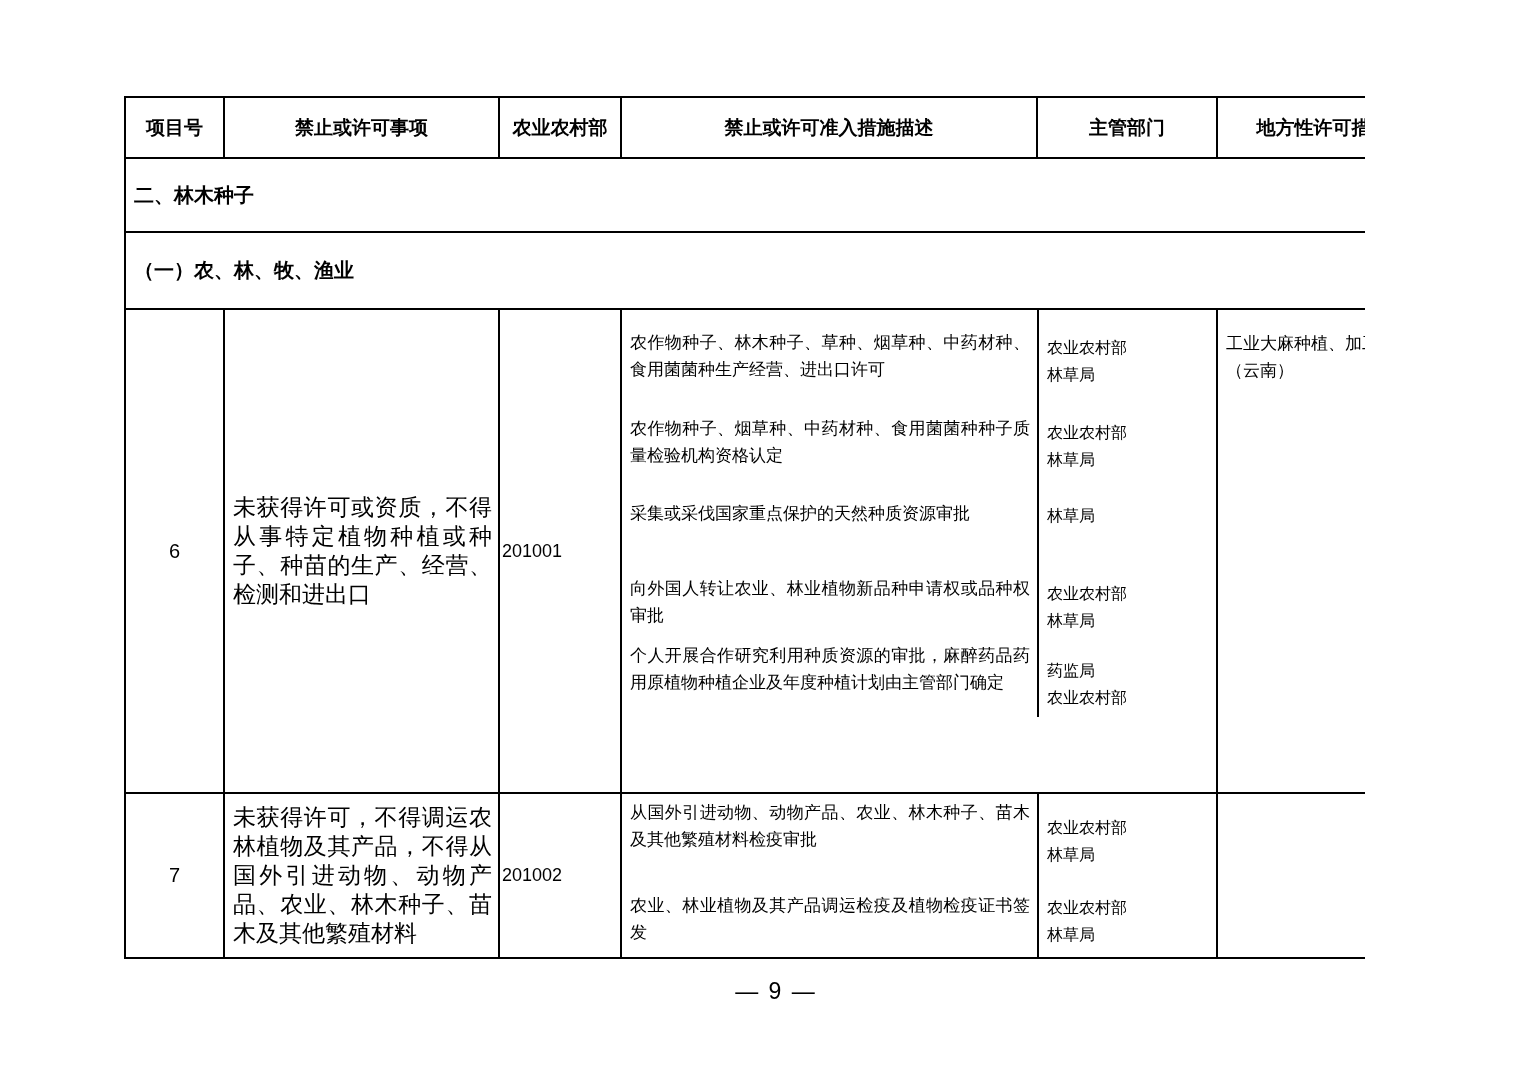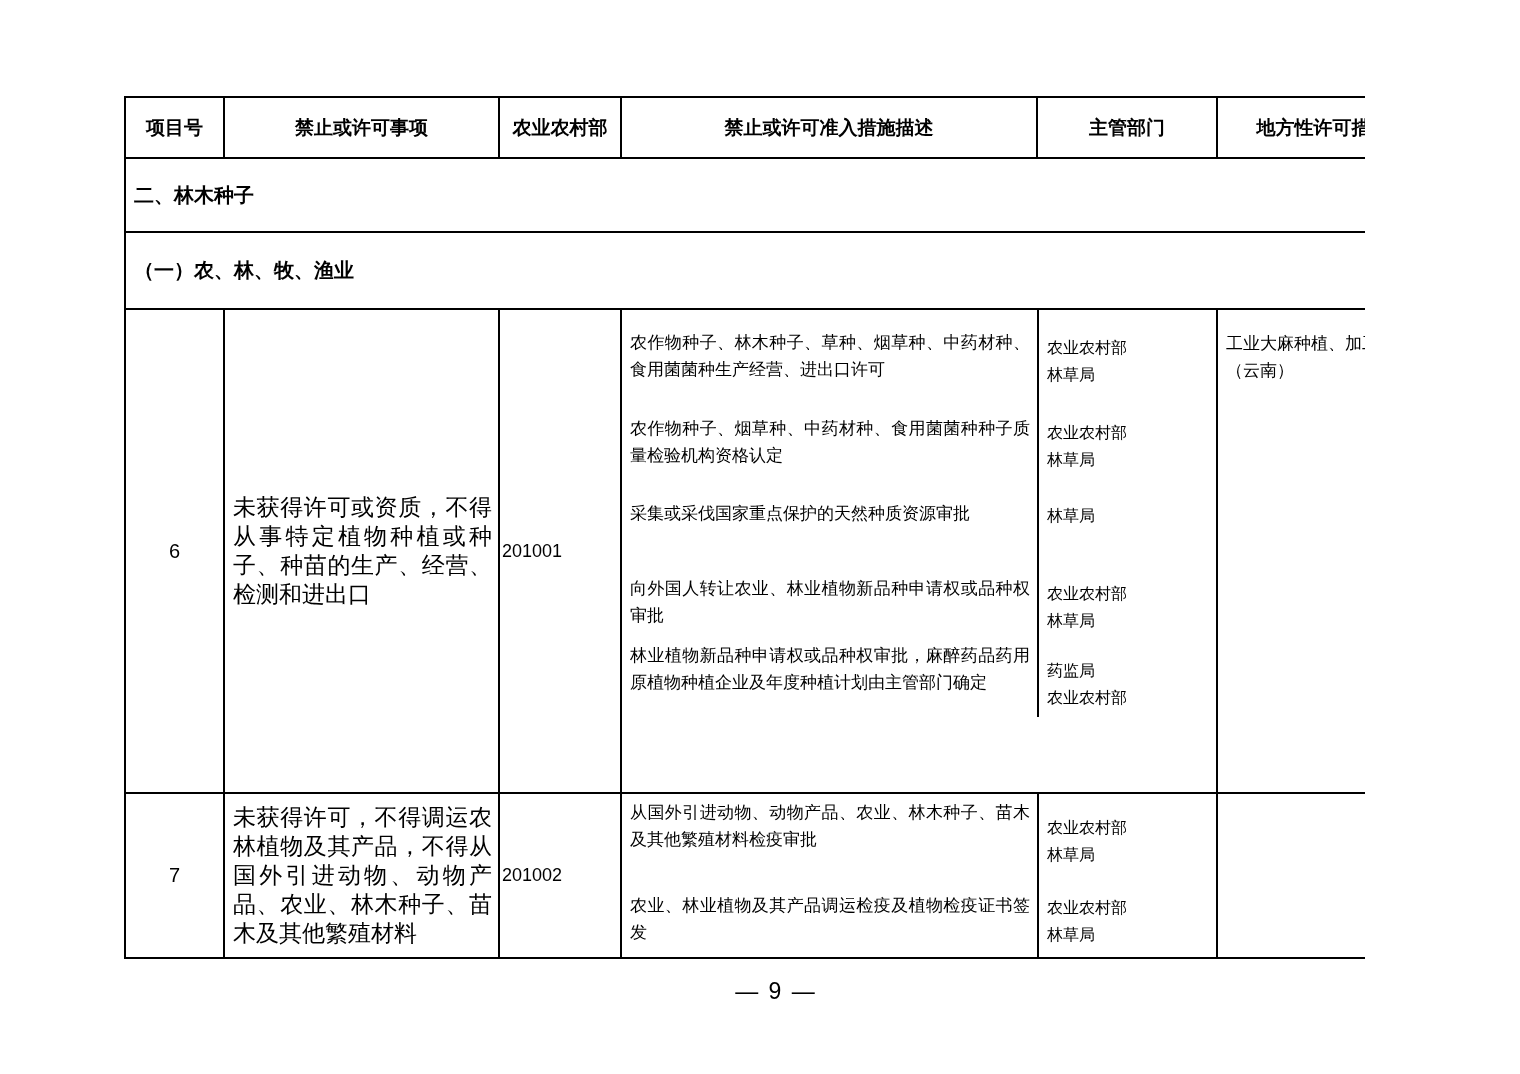--- a/index.html
+++ b/index.html
@@ -155,21 +155,21 @@
               <tr style="height:73px">
                 <td class="m" style="padding-top:5px">采集或采伐国家重点保护的天然种质资源审批</td>
                 <td class="d" style="padding-top:7px">林草局</td>
               </tr>
               <tr style="height:67px">
                 <td class="m" style="padding-top:7px">向外国人转让农业、林业植物新品种申请权或品种权审批</td>
                 <td class="d" style="padding-top:12px">农业农村部
 林草局</td>
               </tr>
               <tr style="height:82px">
-                <td class="m" style="padding-top:7px">林业植物新品种申请权或品种权审批，麻醉药品药用原植物种植企业及年度种植计划由主管部门确定</td>
+                <td class="m" style="padding-top:7px">个人开展合作研究利用种质资源的审批，麻醉药品药用原植物种植企业及年度种植计划由主管部门确定</td>
                 <td class="d" style="padding-top:22px">药监局
 农业农村部</td>
               </tr>
             </tbody>
           </table>
         </td>
         <td class="local">工业大麻种植、加工许可
 （云南）</td>
       </tr>
 

